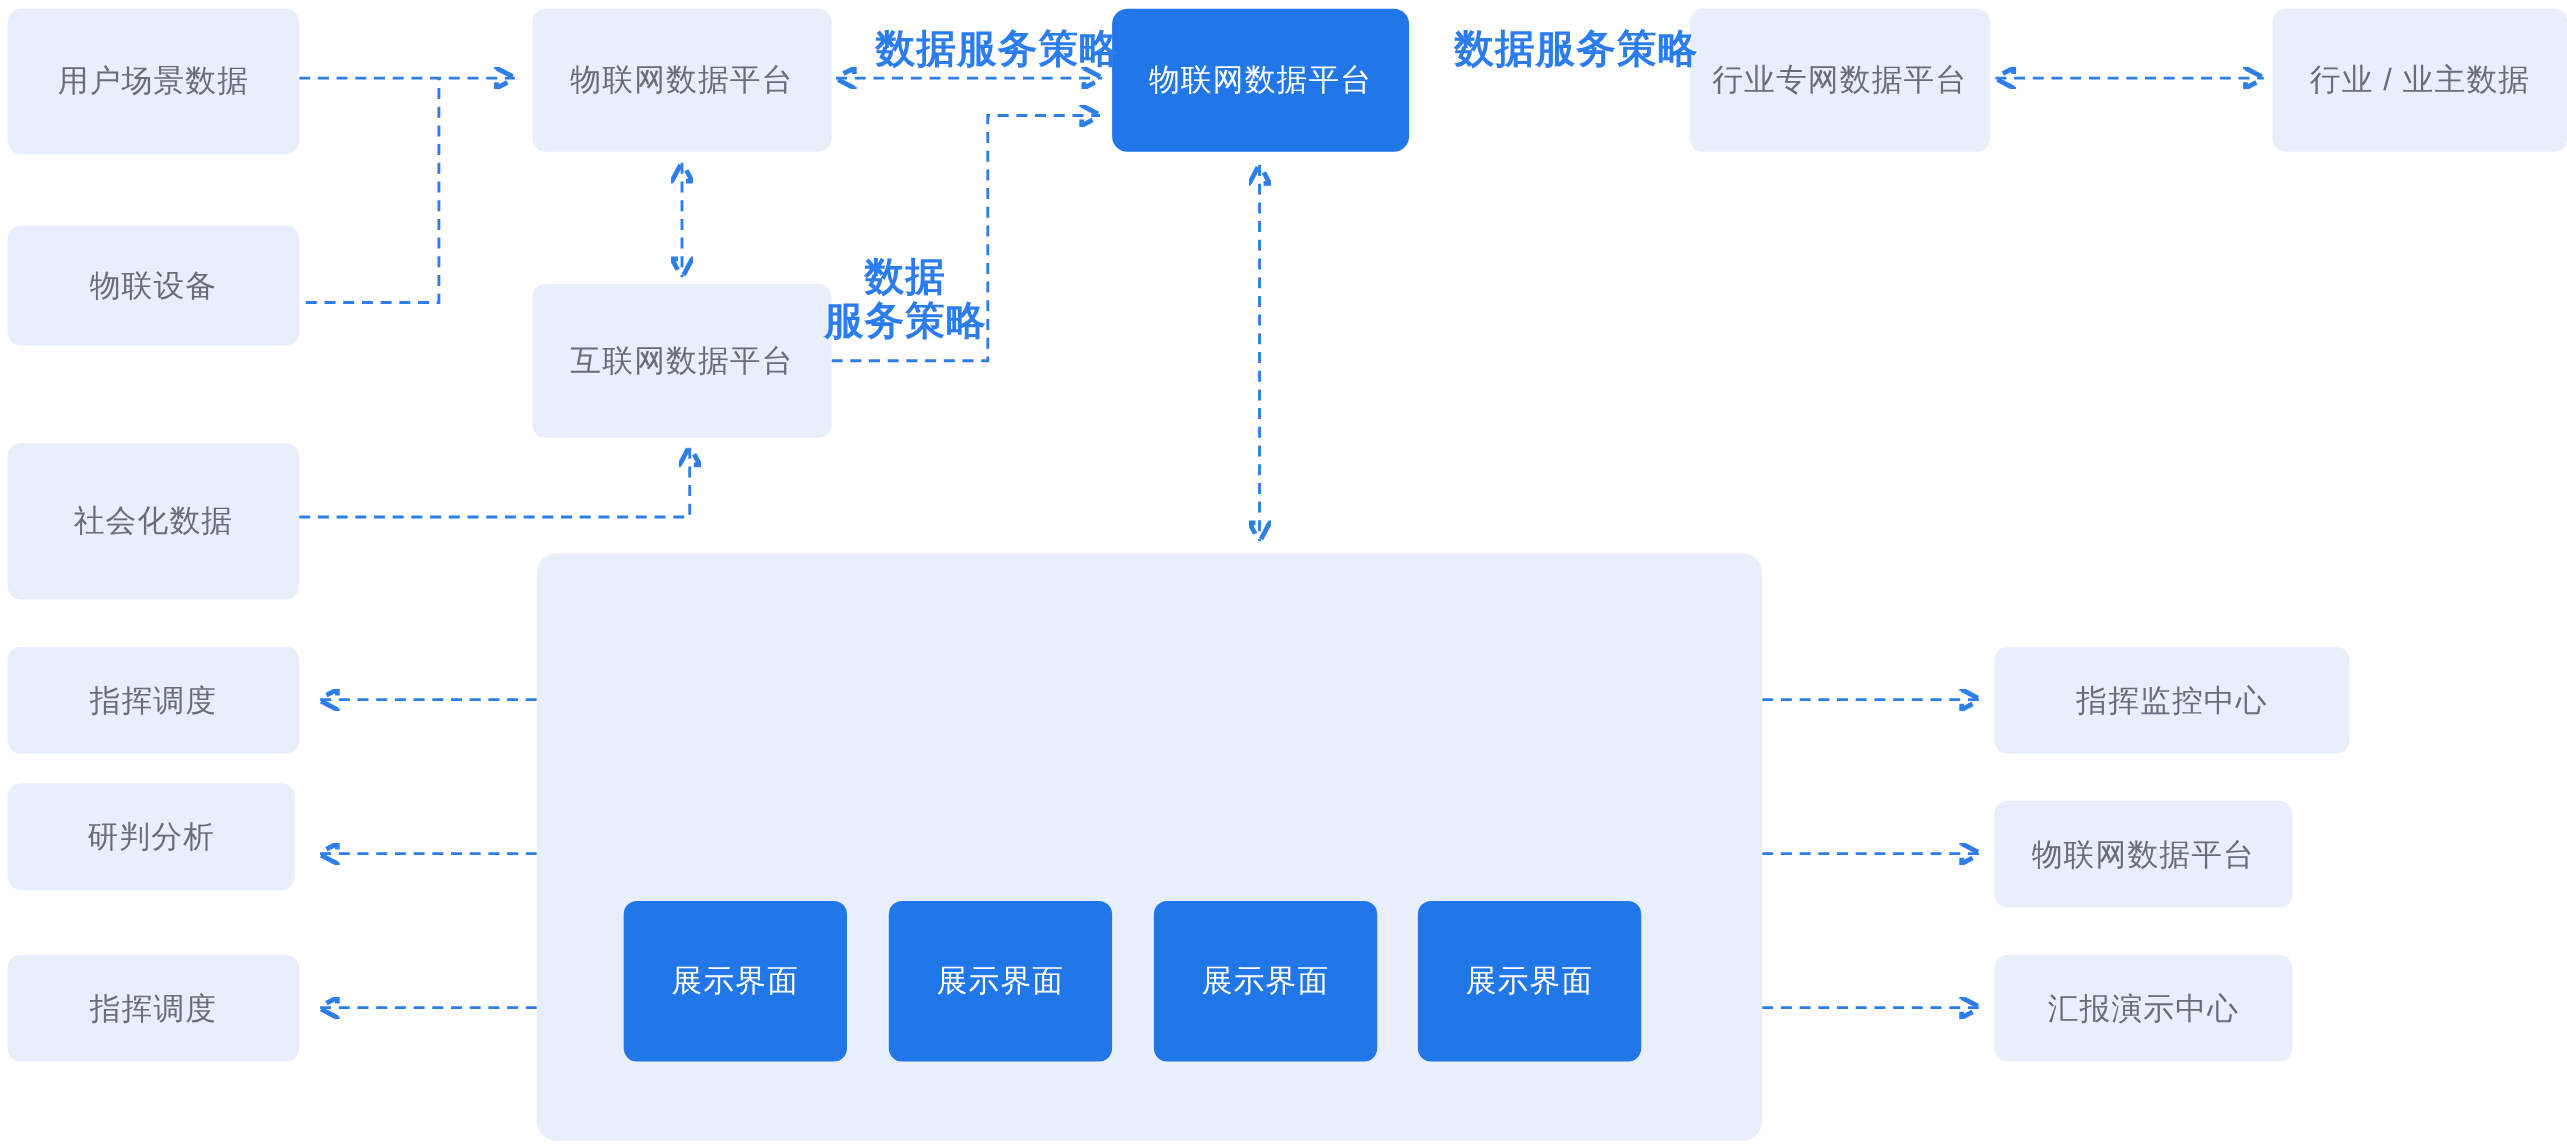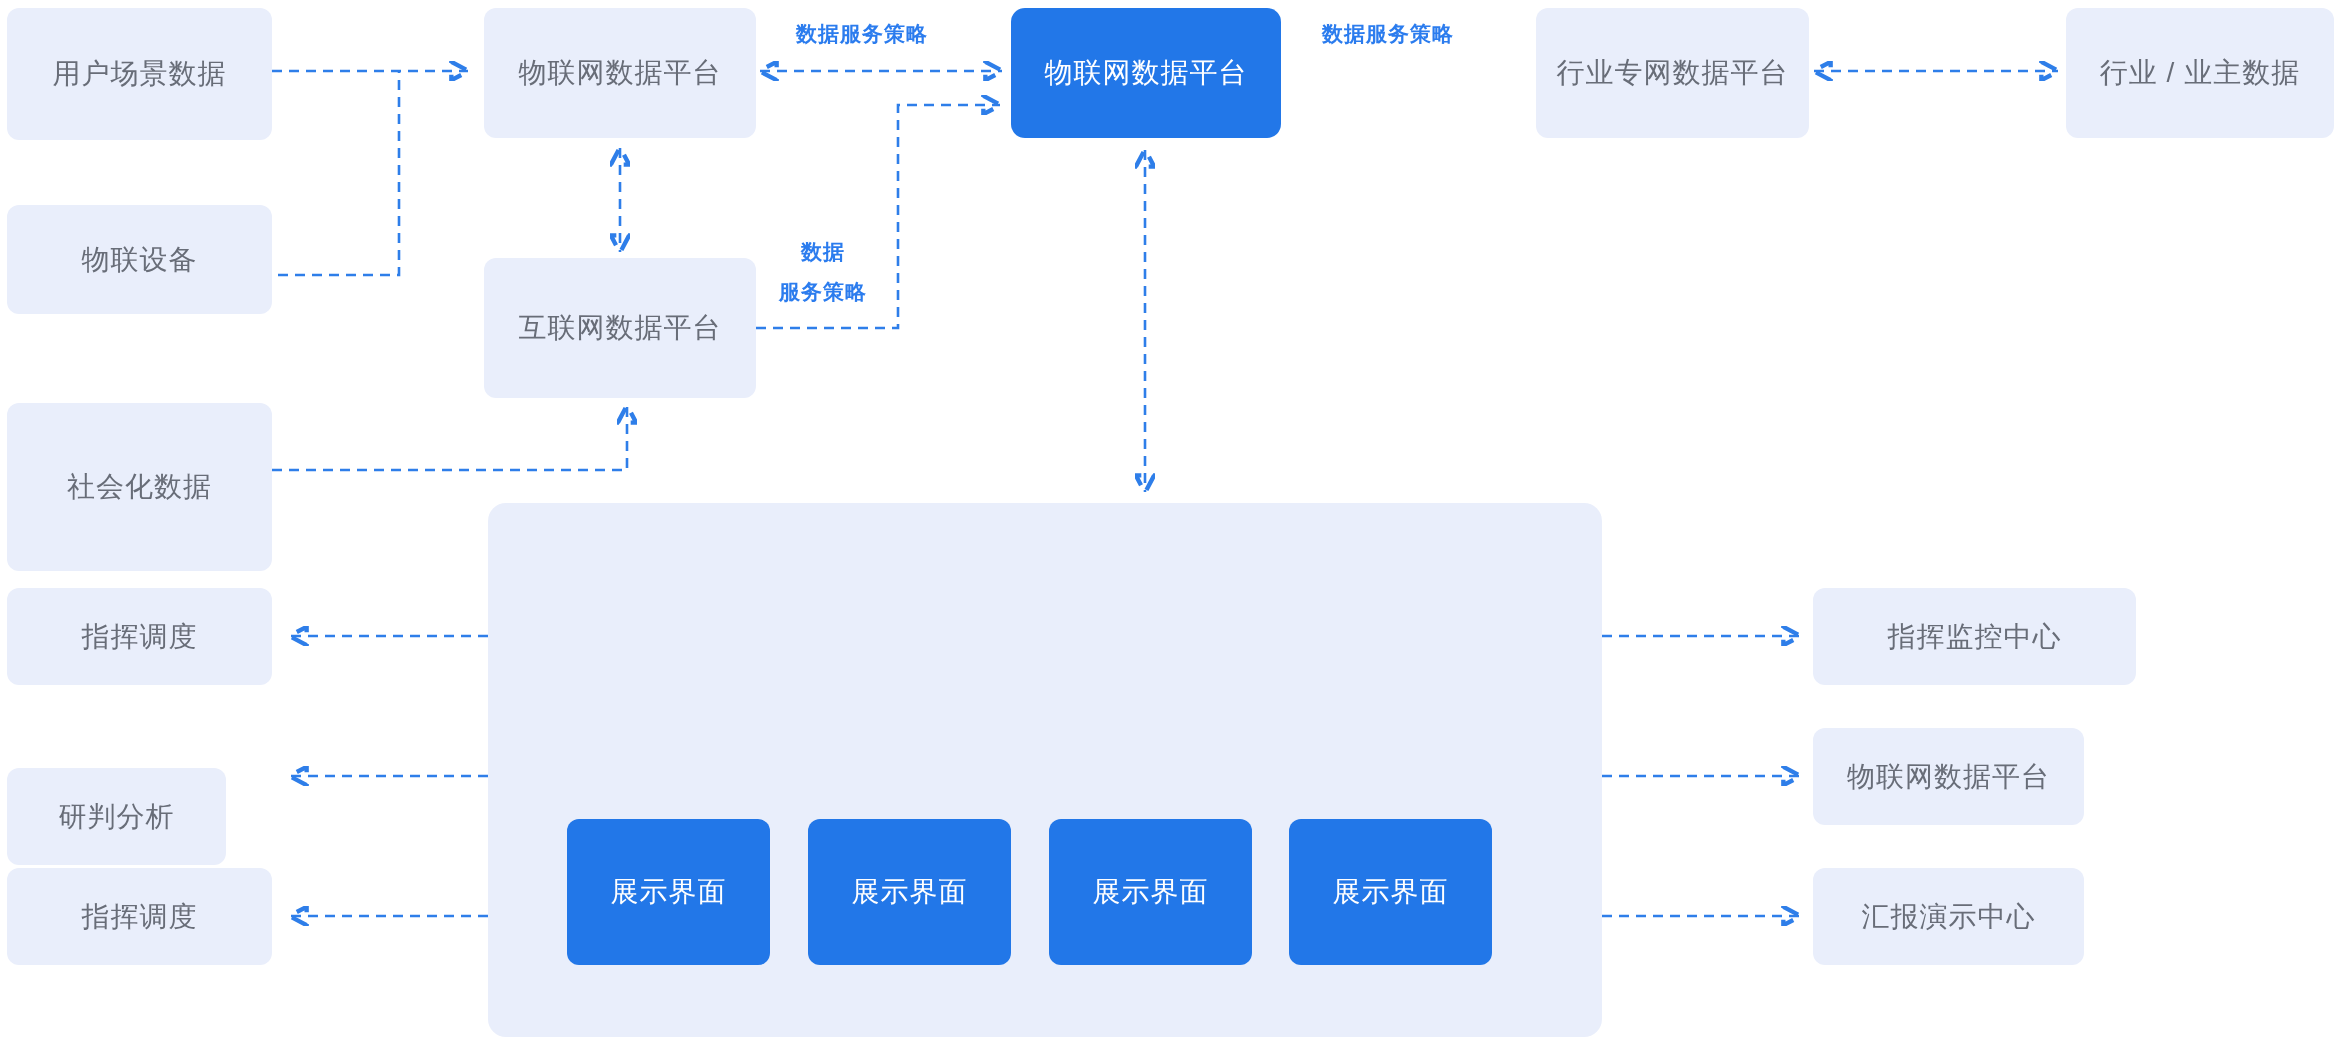--- a/index.html
+++ b/index.html
@@ -13,21 +13,21 @@
     position:absolute;display:flex;align-items:center;justify-content:center;
     background:#e9eefb;border-radius:12px;color:#686d78;font-size:28px;
     letter-spacing:1px;white-space:pre;
   }
   .box.blue{background:#2277e8;color:#ffffff;font-weight:500;}
   .container-panel{
     position:absolute;left:488px;top:503px;width:1114px;height:534px;
     background:#e9eefb;border-radius:18px;
   }
   .policy-label{
-    position:absolute;color:#2b7cee;font-size:21px;font-weight:bold;
+    position:absolute;color:#2b7cee;font-size:36px;font-weight:bold;
     letter-spacing:1px;white-space:nowrap;
   }
   .policy-label.two-line{width:160px;text-align:center;line-height:40px;white-space:normal;}
   .policy-label.two-line span{display:block;text-align:center;}
 </style>
 </head>
 <body>
 
 <div class="stage">
 
@@ -54,23 +54,23 @@
     <path d="M668,727 V808" marker-end="url(#ah)"></path>
     <path d="M909,727 V808" marker-end="url(#ah)"></path>
     <path d="M1150,727 V808" marker-end="url(#ah)"></path>
     <path d="M1390,727 V808" marker-end="url(#ah)"></path>
   </svg>
 
   <div class="container-panel"></div>
 
   <div class="box" style="left:7px;top:8px;width:265px;height:132px">用户场景数据</div>
   <div class="box" style="left:7px;top:205px;width:265px;height:109px">物联设备</div>
-  <div class="box" style="left:7px;top:403px;width:265px;height:168px">社会化数据</div>
+  <div class="box" style="left:7px;top:403px;width:265px;height:142px">社会化数据</div>
   <div class="box" style="left:7px;top:588px;width:265px;height:97px">指挥调度</div>
-  <div class="box" style="left:7px;top:768px;width:219px;height:97px">研判分析</div>
+  <div class="box" style="left:7px;top:712px;width:261px;height:97px">研判分析</div>
   <div class="box" style="left:7px;top:868px;width:265px;height:97px">指挥调度</div>
 
   <div class="box" style="left:484px;top:8px;width:272px;height:130px">物联网数据平台</div>
   <div class="box" style="left:484px;top:258px;width:272px;height:140px">互联网数据平台</div>
   <div class="box blue" style="left:1011px;top:8px;width:270px;height:130px;border-radius:14px">物联网数据平台</div>
   <div class="box" style="left:1536px;top:8px;width:273px;height:130px">行业专网数据平台</div>
   <div class="box" style="left:2066px;top:8px;width:268px;height:130px">行业 / 业主数据</div>
 
   <div class="policy-label" style="left:796px;top:20px">数据服务策略</div>
   <div class="policy-label" style="left:1322px;top:20px">数据服务策略</div>

